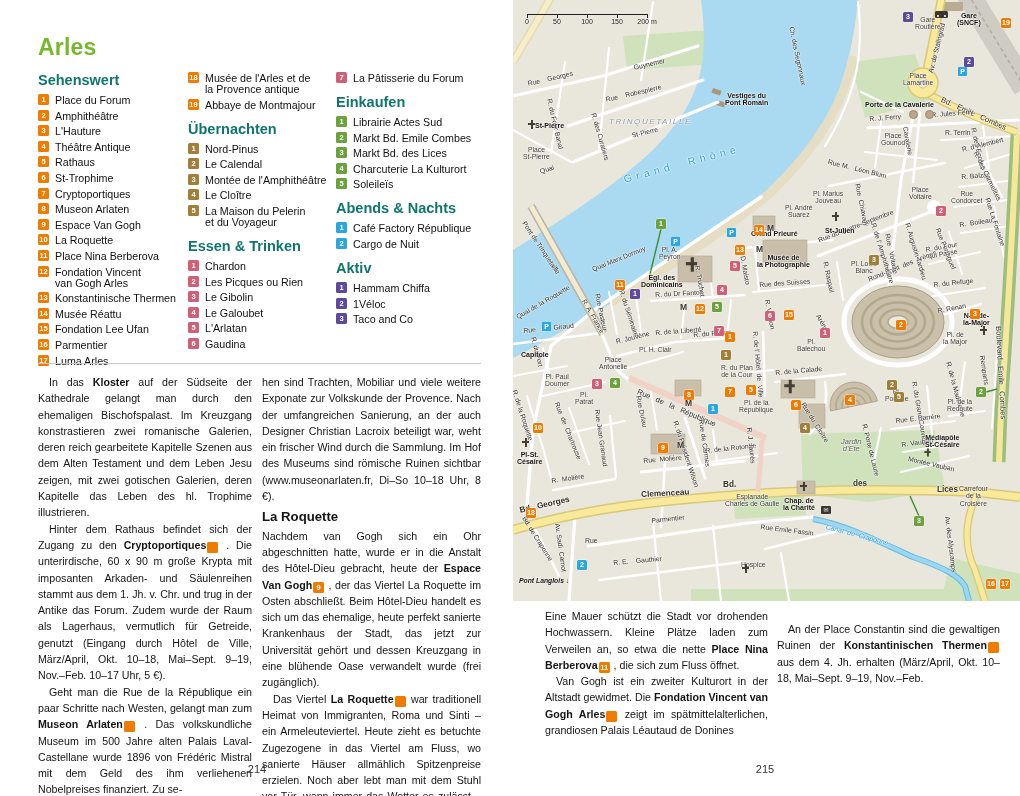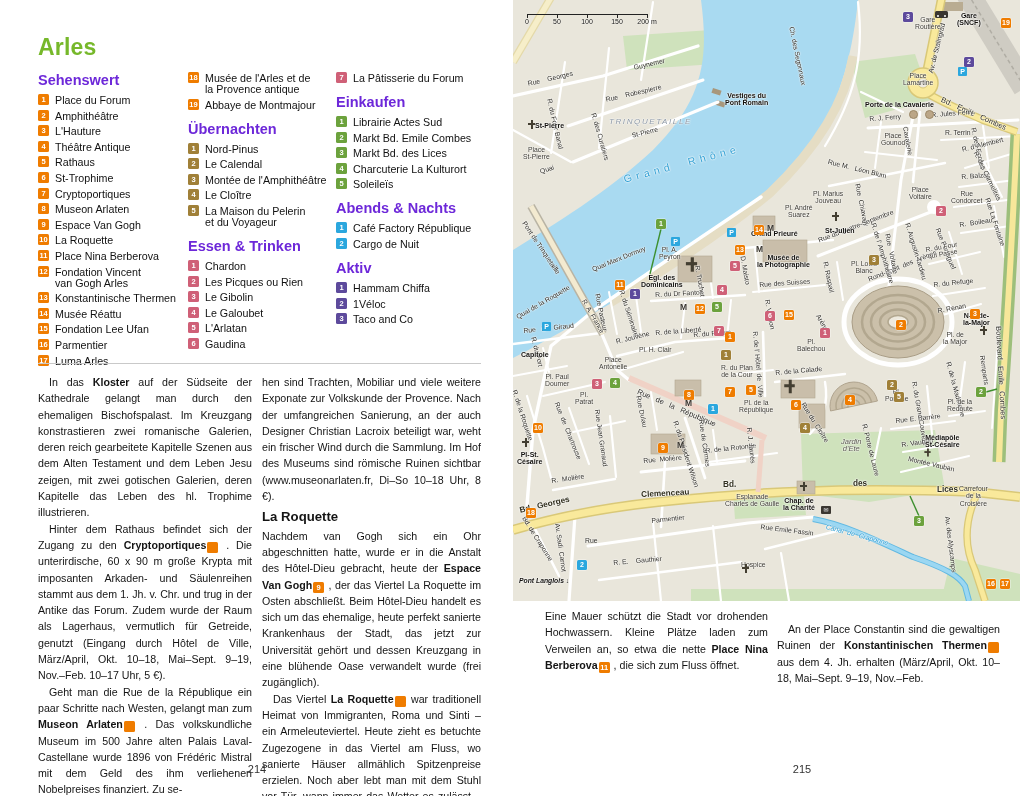--- a/index.html
+++ b/index.html
@@ -2,37 +2,37 @@
 <html><head>
 <meta charset="utf-8">
 <style>
   html,body{margin:0;padding:0;background:#fff;}
   body{font-family:"Liberation Sans",sans-serif;color:#111;}
   #spread{position:relative;width:1020px;height:796px;background:#fff;overflow:hidden;}
   
   #page-title{position:absolute;left:38px;top:34px;font-size:23px;font-weight:bold;color:#76b82a;letter-spacing:0.2px;}
   .lcol{position:absolute;top:72px;width:150px;}
   #lcol0{left:38px;} #lcol1{left:188px;} #lcol2{left:336px;}
-  .lhead{font-size:14.5px;font-weight:bold;margin:10px 0 6px;color:#6d28d9;}
+  .lhead{font-size:14.5px;font-weight:bold;margin:10px 0 6px;color:#0f766e;}
   .lcol .lblock:first-child .lhead{margin-top:0;}
   .lrow{display:flex;gap:6px;margin-bottom:3.6px;font-size:10.7px;line-height:11px;align-items:flex-start;}
   .lsq{flex:0 0 11px;height:11px;border-radius:1.5px;color:#fff;font-size:7.5px;font-weight:bold;text-align:center;line-height:11px;}
   .llab{white-space:pre-line;padding-top:1px;}
   #divider{position:absolute;left:38px;top:363px;width:443px;height:1px;background:#c9c9c9;}
   .bcol{position:absolute;font-size:10.65px;line-height:16.3px;text-align:justify;color:#141414;}
   #bc1{left:38px;top:374px;width:214px;}
   #bc2{left:262px;top:374px;width:219px;}
   #bc3{left:545px;top:608px;width:223px;}
   #bc4{left:777px;top:621px;width:223px;}
   .bcol p{margin:0;}
   .bcol p.ind{text-indent:11px;}
   .bodyhead{font-weight:bold;font-size:13.2px;text-align:left;margin:5px 0 2px;}
   .mk-inline{display:inline-block;width:11px;height:11px;border-radius:1.5px;color:#fff;font-weight:bold;font-size:7.5px;line-height:11px;text-align:center;vertical-align:-1px;margin:0 1px;font-style:normal;}
   .pagenum{position:absolute;top:763px;width:40px;text-align:center;font-size:11px;color:#333;}
-  #pn-left{left:237px;} #pn-right{left:782px;}
+  #pn-left{left:237px;} #pn-right{left:745px;}
   
   #map{position:absolute;left:513px;top:0;width:507px;height:601px;overflow:hidden;}
   #map-base,#map-lines{position:absolute;left:0;top:0;}
   #map-overlay{position:absolute;left:0;top:0;width:507px;height:601px;}
   .ml{position:absolute;font-size:6.8px;line-height:7.4px;color:#2e2c26;white-space:pre;transform-origin:0 0;text-shadow:0 0 2px #fff,0 0 2px #fff,0 0 1px #fff;}
   .ml.pl{text-align:center;color:#3a372f;}
   .ml.poi{font-weight:bold;color:#12100c;font-size:7px;text-align:center;}
   .ml.yel{font-weight:bold;font-size:8.2px;color:#32301f;}
   .ml.riv{color:#2f9fd4;font-size:10.5px;letter-spacing:4.5px;}
   .ml.can{color:#2b9fd6;font-style:italic;font-size:7px;}
@@ -658,19 +658,20 @@
         <div class="icn-m" style="left: 254px; top: 224px;">M</div>
         <div class="icn-m" style="left: 243px; top: 245px;">M</div>
         <div class="icn-post" style="left: 308px; top: 506px;">✉</div>
         <div class="icn-bus" style="left: 422px; top: 11px;"></div>
         <div class="icn-dot" style="left: 396px; top: 110px;"></div>
         <div class="icn-dot" style="left: 412px; top: 110px;"></div>
       </div>
   </div>
   <div class="bcol" id="bc3">
       <p><span>Eine Mauer schützt die Stadt vor drohenden Hochwassern. Kleine Plätze laden zum Verweilen an, so etwa die nette </span><b>Place Nina Berberova</b><span class="mk-inline" style="background: rgb(239, 124, 0);">11</span><span> , die sich zum Fluss öffnet.</span></p>
+      <p class="ind"><span>Van Gogh ist ein zweiter Kulturort in der Altstadt gewidmet. Die </span><b>Fondation Vincent van Gogh Arles</b><span class="mk-inline" style="background: rgb(239, 124, 0);">12</span><span> zeigt im spätmittelalterlichen, grandiosen Palais Léautaud de Donines</span></p>
     </div>
   <div class="bcol" id="bc4">
       <p class="ind"><span>An der Place Constantin sind die gewaltigen Ruinen der </span><b>Konstantinischen Thermen</b><span class="mk-inline" style="background: rgb(239, 124, 0);">13</span><span> aus dem 4. Jh. erhalten (März/April, Okt. 10–18, Mai–Sept. 9–19, Nov.–Feb.</span></p>
     </div>
   <div class="pagenum" id="pn-right">215</div>
 
 </div>
 
 </body></html>

